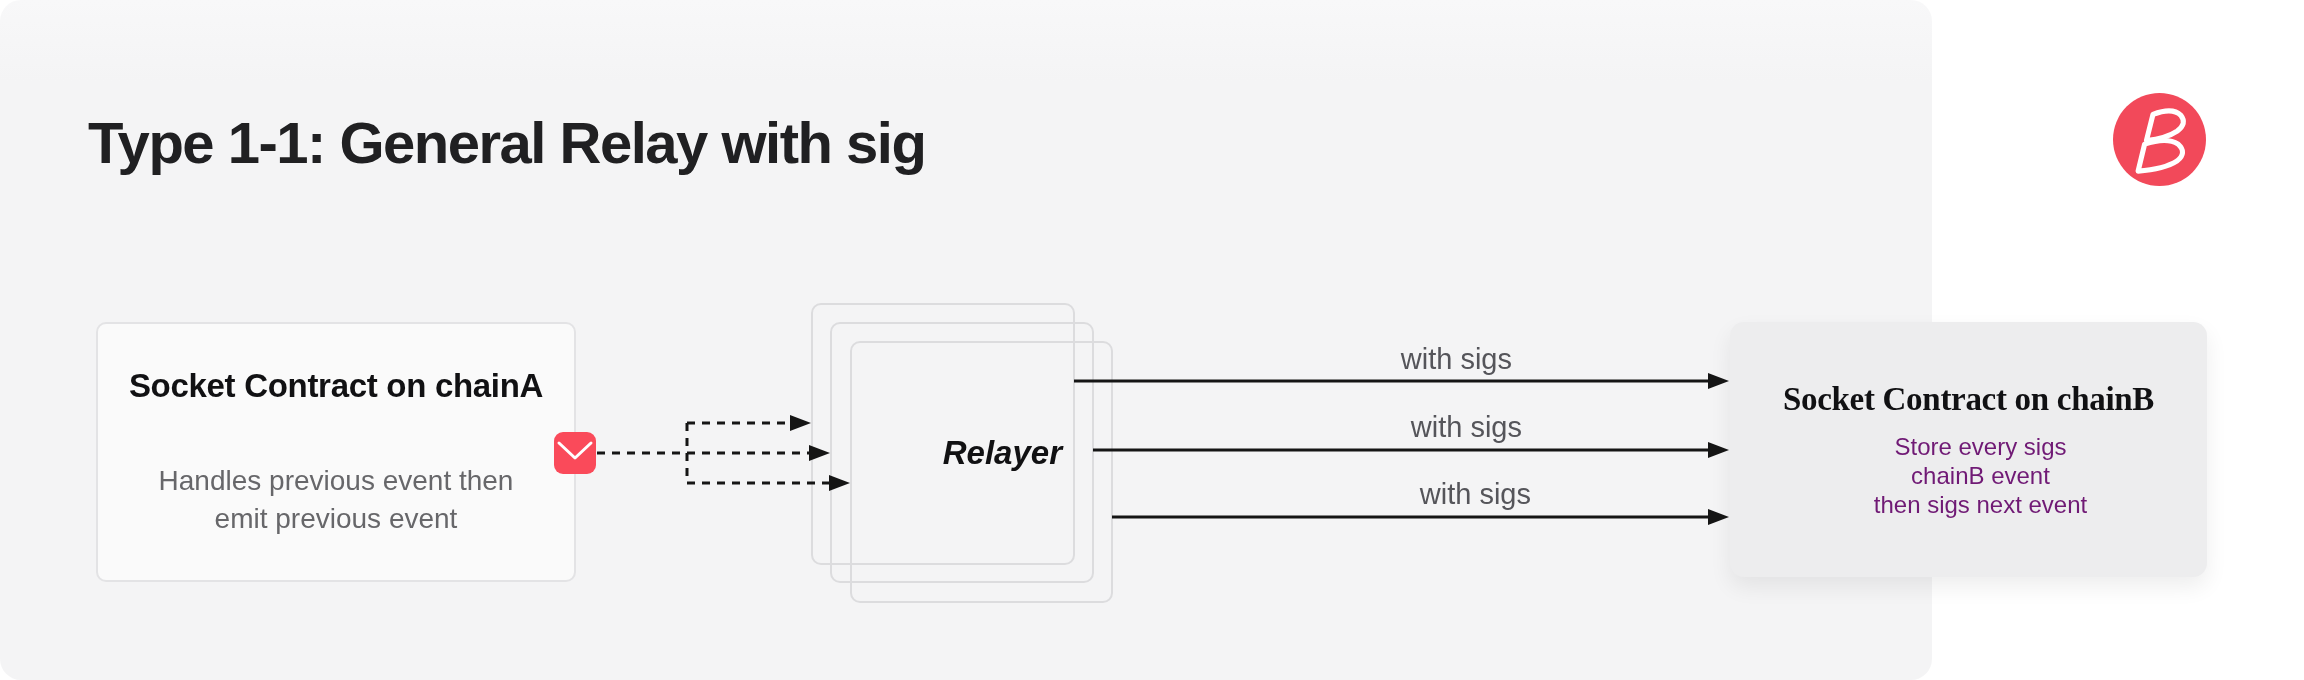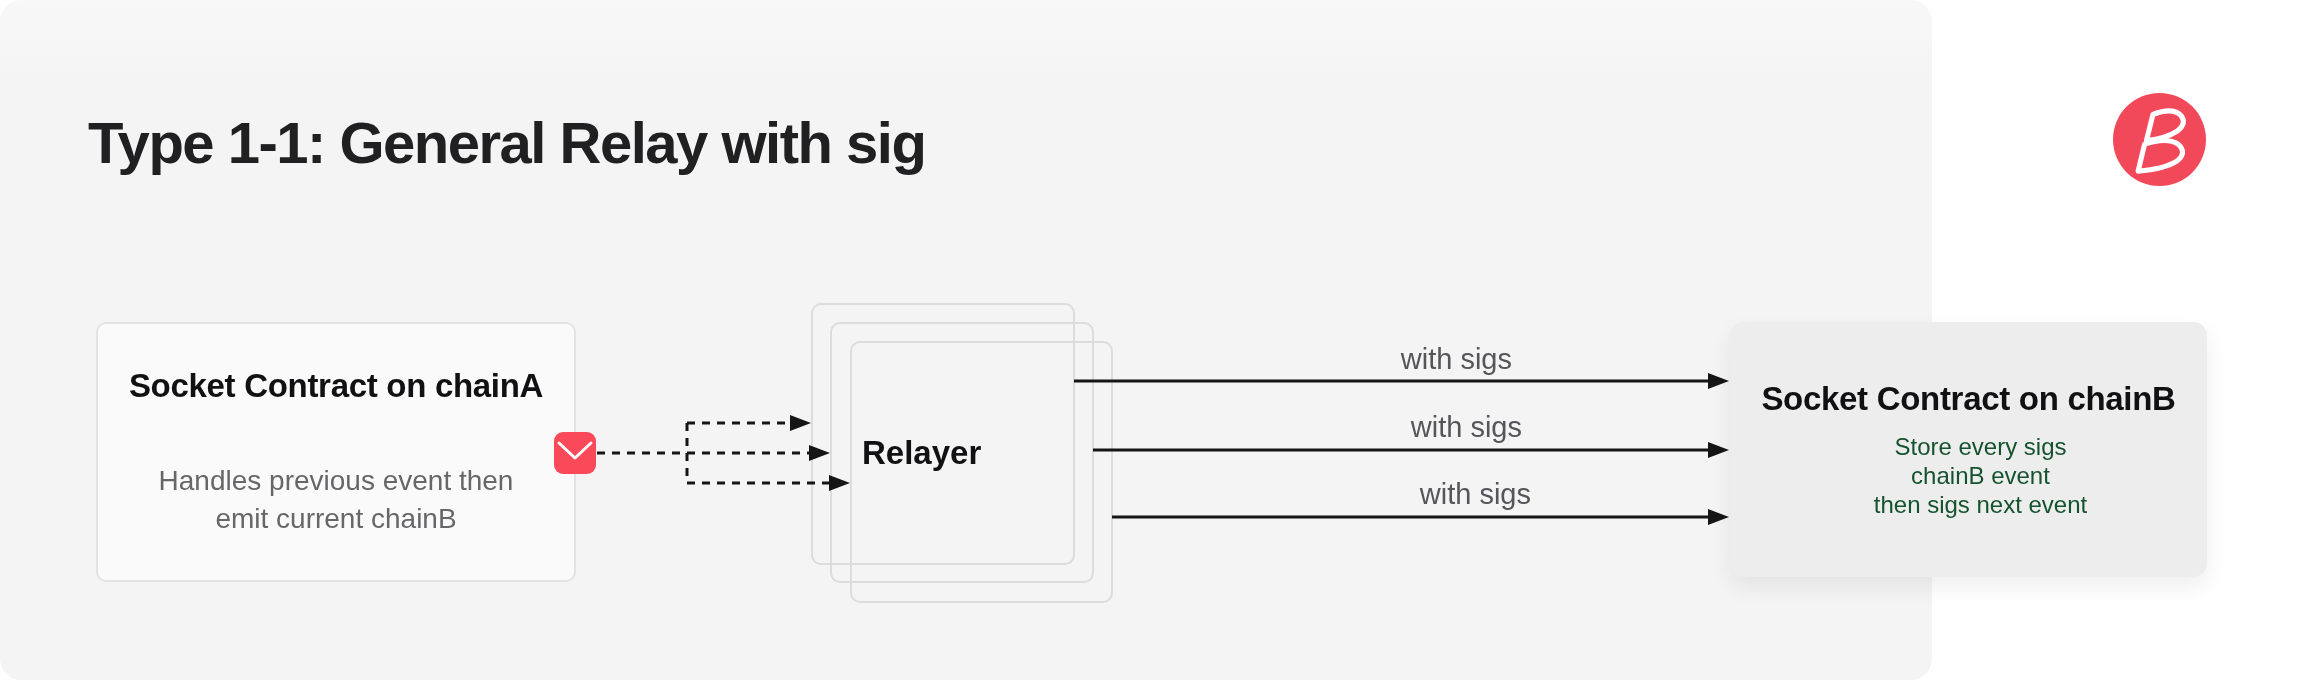--- a/index.html
+++ b/index.html
@@ -66,43 +66,44 @@
     border-radius: 14px;
     box-shadow: 0 10px 22px rgba(0,0,0,0.07);
   }
   .node-title {
     font-size: 33px;
     font-weight: bold;
     color: #111113;
     letter-spacing: -0.3px;
     margin-bottom: 18px;
   }
-  .node-chain-b .node-title { margin-bottom: 14px; }
+  .node-chain-b .node-title { margin-bottom: 14px; font-family: Liberation Serif, serif; }
   .node-desc-a { font-size: 28px; line-height: 38px; color: #67676a; }
-  .node-desc-b { font-size: 24px; line-height: 29px; color: #14532d; margin-left: 24px; }
+  .node-desc-b { font-size: 24px; line-height: 29px; color: #701a75; margin-left: 24px; }
 
   
   .stack-box {
     position: absolute;
     border: 2px solid #dcdcde;
     border-radius: 10px;
     background: transparent;
   }
   .stack-back   { left: 811px; top: 303px; width: 264px; height: 262px; }
   .stack-middle { left: 830px; top: 322px; width: 264px; height: 261px; }
   .stack-front  { left: 850px; top: 341px; width: 263px; height: 262px; }
   .relayer-label {
     position: absolute;
     left: 862px; top: 433px;
     width: 200px;
-    text-align: left;
+    text-align: right;
     font-size: 33px;
     font-weight: bold;
     color: #111113;
     line-height: 40px;
+    font-style: italic;
   }
 
   
   .edges-layer {
     position: absolute;
     left: 0; top: 0;
     width: 2304px; height: 680px;
     pointer-events: none;
   }
   .edge-label {
@@ -140,21 +141,21 @@
         <path d="M36 51 L43 23 Q64 15 73 24 Q80 33 69 41 Q57 49 36 51 Z"></path>
         <path d="M27 84 L34 55 Q58 47 70 55 Q80 64 69 73 Q55 82 27 84 Z"></path>
       </g>
     </svg>
   </div>
 
   <div class="node node-chain-a">
     <div class="node-title">Socket Contract on chainA</div>
     <div class="node-desc-a">
       <div>Handles previous event then</div>
-      <div>emit current chainB</div>
+      <div>emit previous event</div>
     </div>
   </div>
 
   <div class="stack-box stack-back"></div>
   <div class="stack-box stack-middle"></div>
   <div class="stack-box stack-front"></div>
   <div class="relayer-label">Relayer</div>
 
   <div class="node node-chain-b">
     <div class="node-title">Socket Contract on chainB</div>

